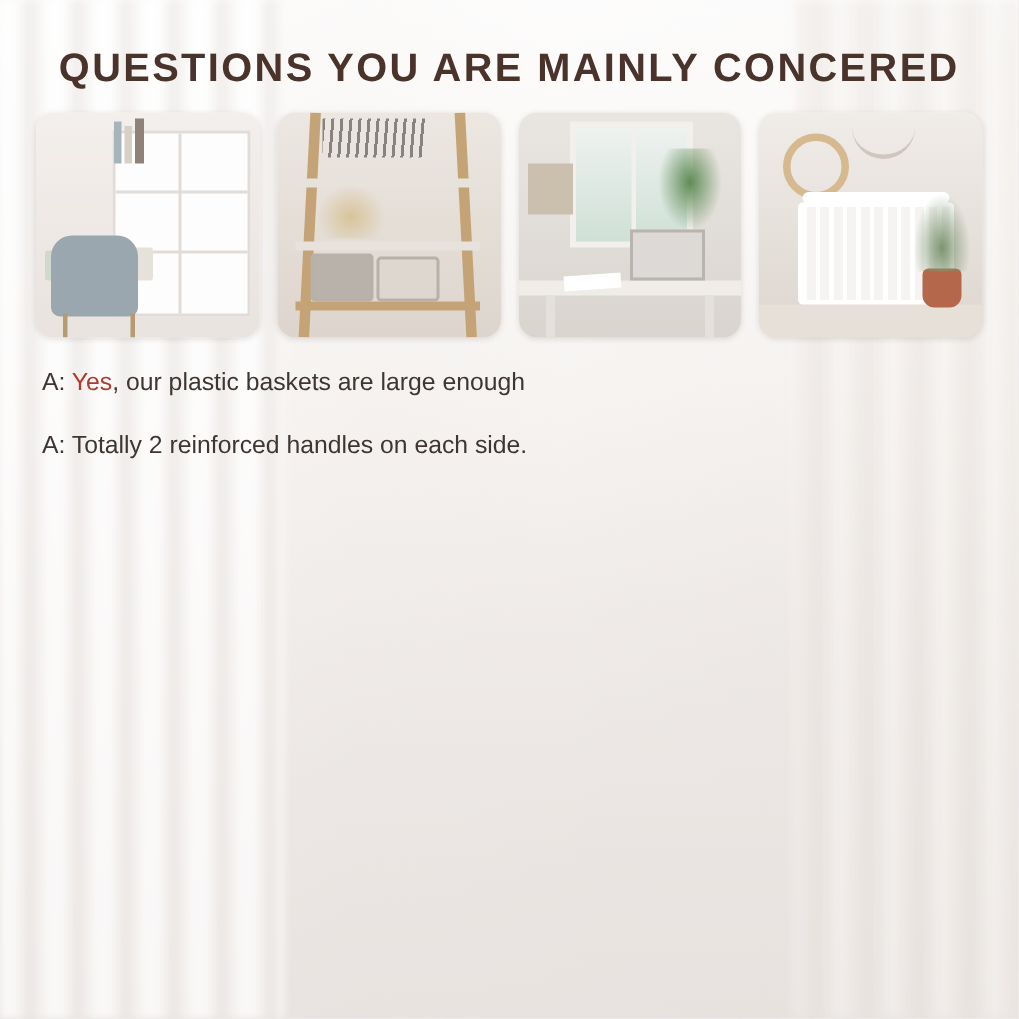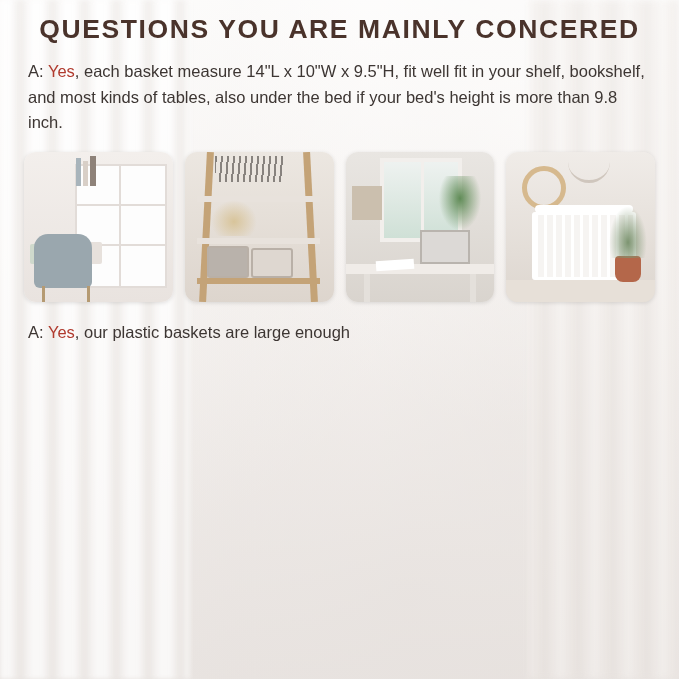--- a/index.html
+++ b/index.html
@@ -44,21 +44,21 @@
     width: 150px;
     background: repeating-linear-gradient(90deg,
       rgba(245,241,238,0.7) 0px,
       rgba(230,224,220,0.6) 16px,
       rgba(250,248,246,0.7) 34px);
     filter: blur(3px);
     opacity: 0.8;
   }
   .content {
     position: relative;
-    padding: 8px 24px 0 24px;
+    padding: 24px 24px 0 24px;
     box-sizing: border-box;
   }
   .main-title {
     font-size: 26.5px;
     font-weight: bold;
     color: #4a332b;
     letter-spacing: 1.6px;
     text-align: center;
     margin: 6px 0 14px 0;
     white-space: nowrap;
@@ -168,23 +168,20 @@
 <body>
 
 <div class="bg-layer"></div>
 <div class="bg-curtain"></div>
 <div class="bg-curtain2"></div>
 
 <div class="content">
 
   <div class="main-title">QUESTIONS YOU ARE MAINLY CONCERED</div>
 
-  <div class="answer">
-    <span>A: </span><span class="hl">Yes</span><span>, each basket measure 14"L x 10"W x 9.5"H, fit well fit in your shelf, bookshelf, and most kinds of tables, also under the bed if your bed's height is more than 9.8 inch.</span>
-  </div>
 
   <div class="img-row">
     <div class="img-card im1">
       <div class="shelf"></div>
       <div class="bk b1"></div>
         <div class="bk b2"></div>
         <div class="bk b3"></div>
       <div class="box x1"></div>
         <div class="box x2"></div>
       <div class="chair"></div>
@@ -217,14 +214,17 @@
       <div class="crib"></div>
       <div class="pot"></div>
     </div>
   </div>
 
 
   <div class="answer">
     <span>A: </span><span class="hl">Yes</span><span>, our plastic baskets are large enough</span>
   </div>
 
+  <div class="answer">
+    <span>A: Totally 2 reinforced handles on each side.</span><span class="hl"></span><span></span>
+  </div>
 
 </div>
 
 </body></html>

